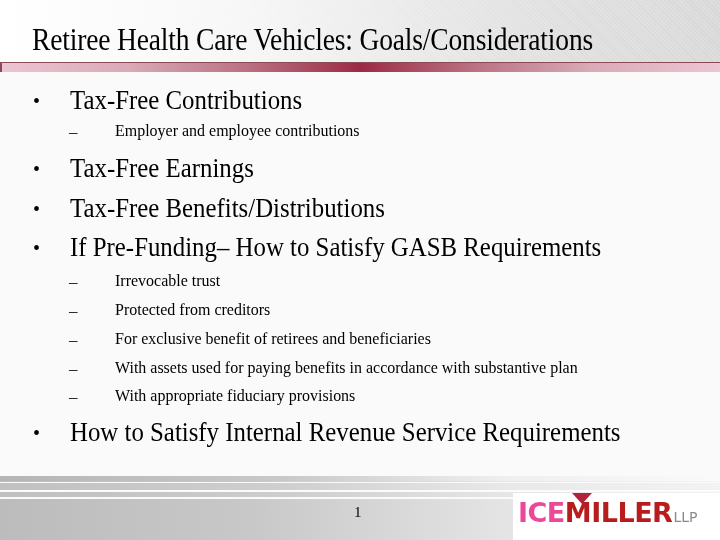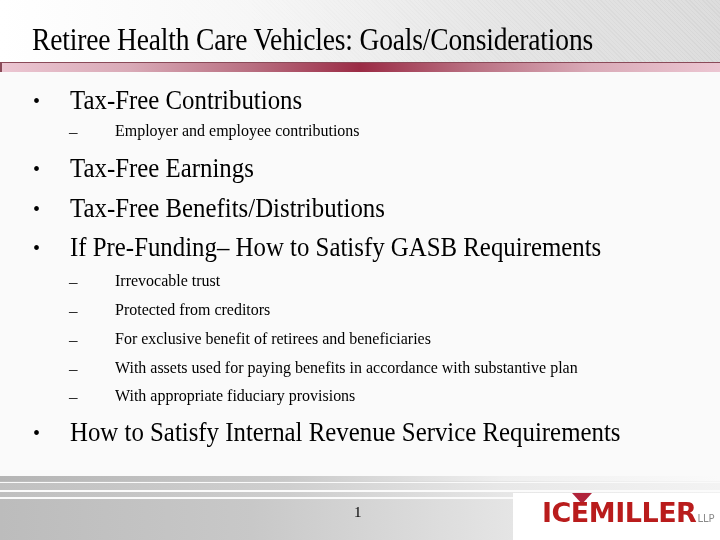--- a/index.html
+++ b/index.html
@@ -30,23 +30,23 @@
   .s1 { top:0; height:5px; background: linear-gradient(90deg, #b5b5b5 0%, #c9c9c9 40%, #efefef 70%, #fafafa 100%); }
   .s2 { top:6px; height:1px; background:#fafafa; }
   .s3 { top:7px; height:7px; background: linear-gradient(90deg, #c1c1c1 0%, #cfcfcf 40%, #e8e8e8 70%, #f3f3f3 100%); }
   .s4 { top:14px; height:2px; background:#fbfbfb; }
   .s5 { top:16px; height:5px; background: linear-gradient(90deg, #bfbfbf 0%, #cdcdcd 40%, #e6e6e6 70%, #f1f1f1 100%); }
   .s6 { top:21px; height:2px; background:#fafafa; }
   .page-num { position:absolute; left:354px; top:503px; font-size:15px; line-height:18px; }
 
   .logo { position:absolute; left:513px; top:493px; width:207px; height:47px; background:#ffffff; }
   .logo-word { position:absolute; left:5px; top:6px; font-family:"DejaVu Sans", "Liberation Sans", sans-serif; font-weight:bold; font-size:27px; line-height:28px; letter-spacing:-0.5px; white-space:nowrap; }
-  .logo-ice { color:#b91c1c;margin-left:24px; }
+  .logo-ice { color:#ec4899; }
   .logo-miller { color:#b91c1c; }
-  .logo-llp { color:#8a8a8a; font-size:10px; font-weight:normal; letter-spacing:0; margin-left:1px; }
+  .logo-llp { color:#8a8a8a; font-size:14px; font-weight:normal; letter-spacing:0; margin-left:1px; }
   .logo-v { position:absolute; left:59px; top:0px; width:0; height:0; border-left:10px solid transparent; border-right:10px solid transparent; border-top:11px solid #b1243b; }
   .logo-sub { position:absolute; left:6px; top:35px; font-family:"DejaVu Sans", "Liberation Sans", sans-serif; font-size:11px; letter-spacing:4.2px; color:#6a6a6a; white-space:nowrap;margin-top:30px; }
 </style>
 </head>
 <body>
 
 <div class="header"></div>
 <div class="title">Retiree Health Care Vehicles: Goals/Considerations</div>
 <div class="divider"></div>
 

